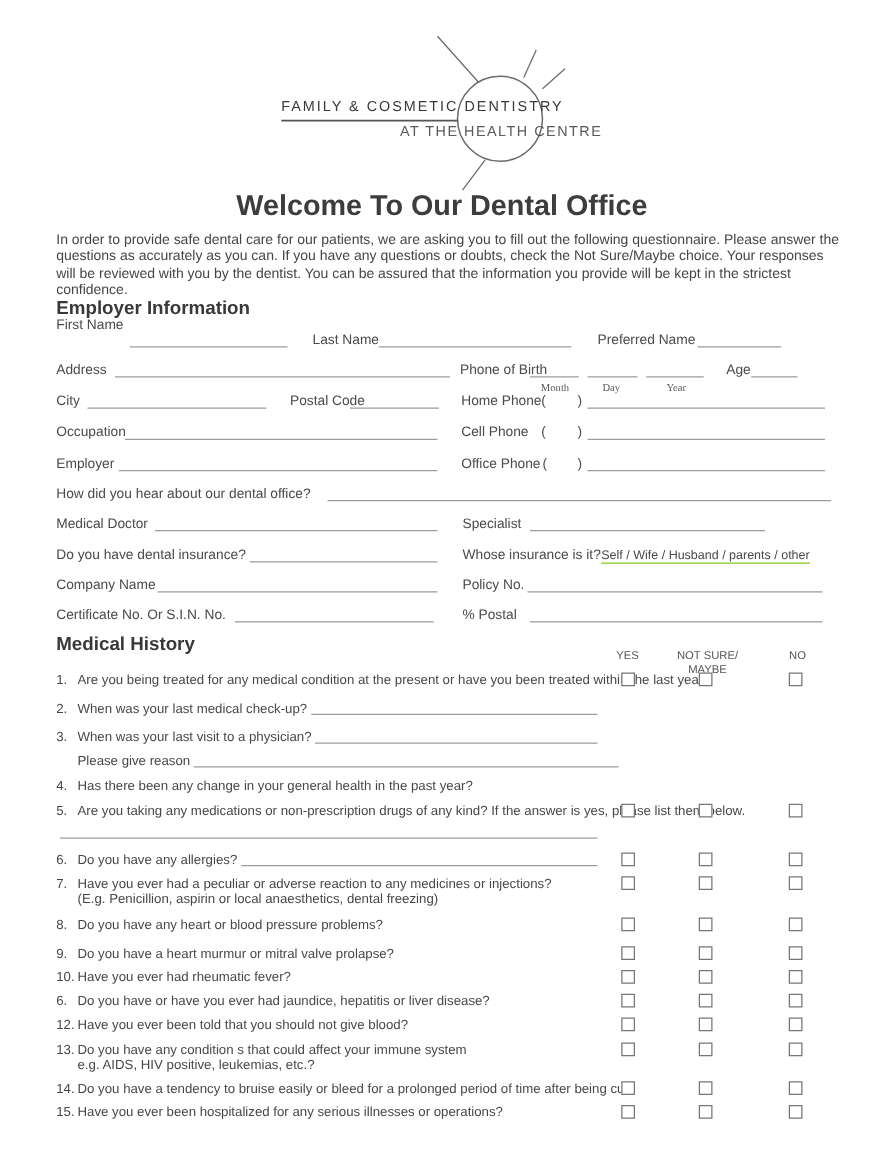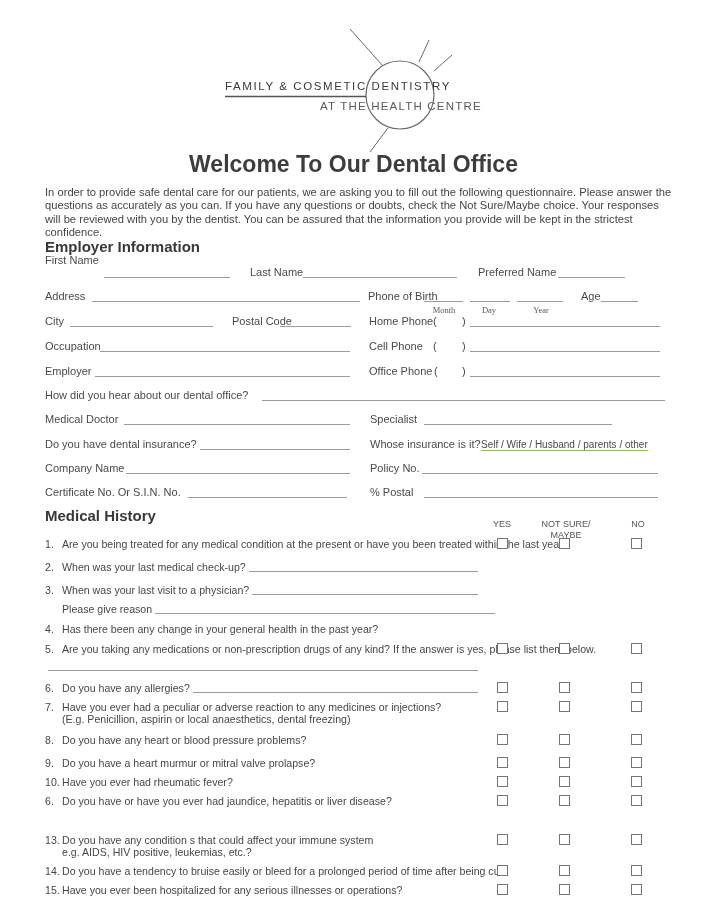--- a/index.html
+++ b/index.html
@@ -223,20 +223,26 @@
     <span class="cb c3"></span>
   </div>
 
   <div class="q" style="top:795px">
     <span class="qn">6.</span><span class="qt">Do you have or have you ever had jaundice, hepatitis or liver disease?</span>
     <span class="cb c1"></span>
     <span class="cb c2"></span>
     <span class="cb c3"></span>
   </div>
 
+  <div class="q" style="top:814px">
+    <span class="qn">12.</span><span class="qt">Have you ever been told that you should not give blood?</span>
+    <span class="cb c1"></span>
+    <span class="cb c2"></span>
+    <span class="cb c3"></span>
+  </div>
 
   <div class="q" style="top:834px">
     <div>
       <span class="qn">13.</span><span class="qt">Do you have any condition s that could affect your immune system</span>
     </div>
     <div class="q2">e.g. AIDS, HIV positive, leukemias, etc.?</div>
     <span class="cb c1"></span>
     <span class="cb c2"></span>
     <span class="cb c3"></span>
   </div>

